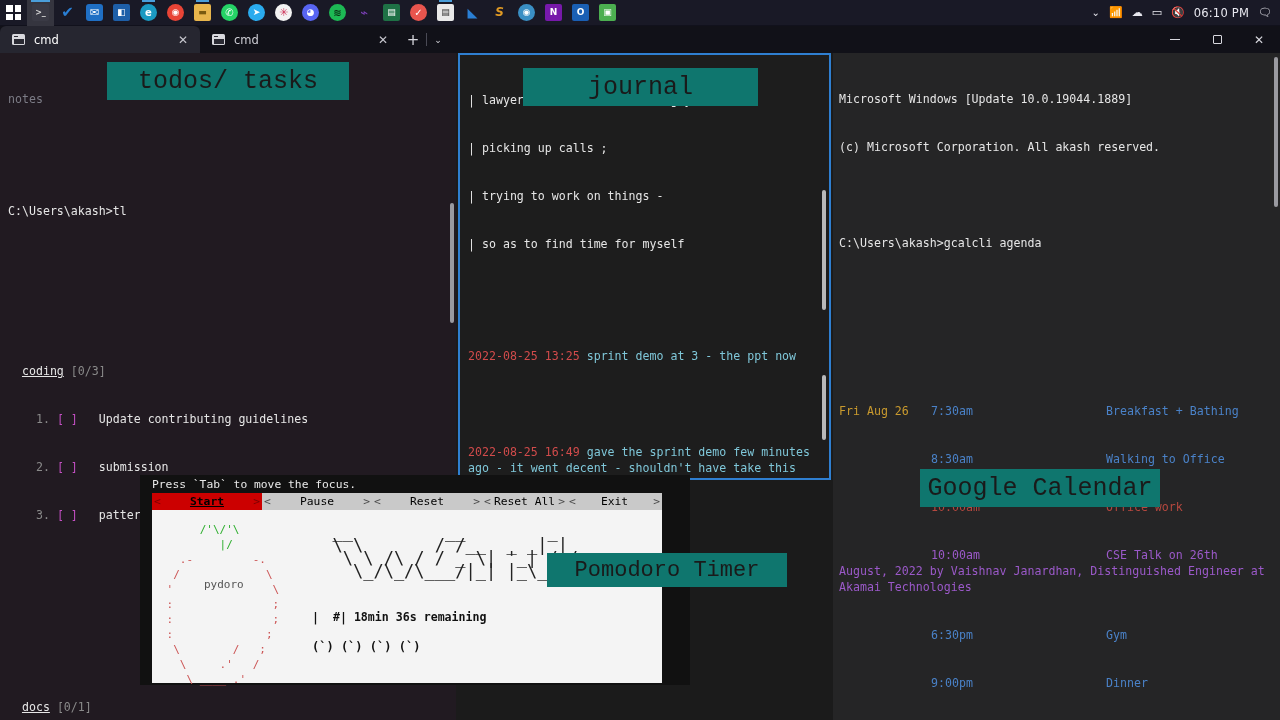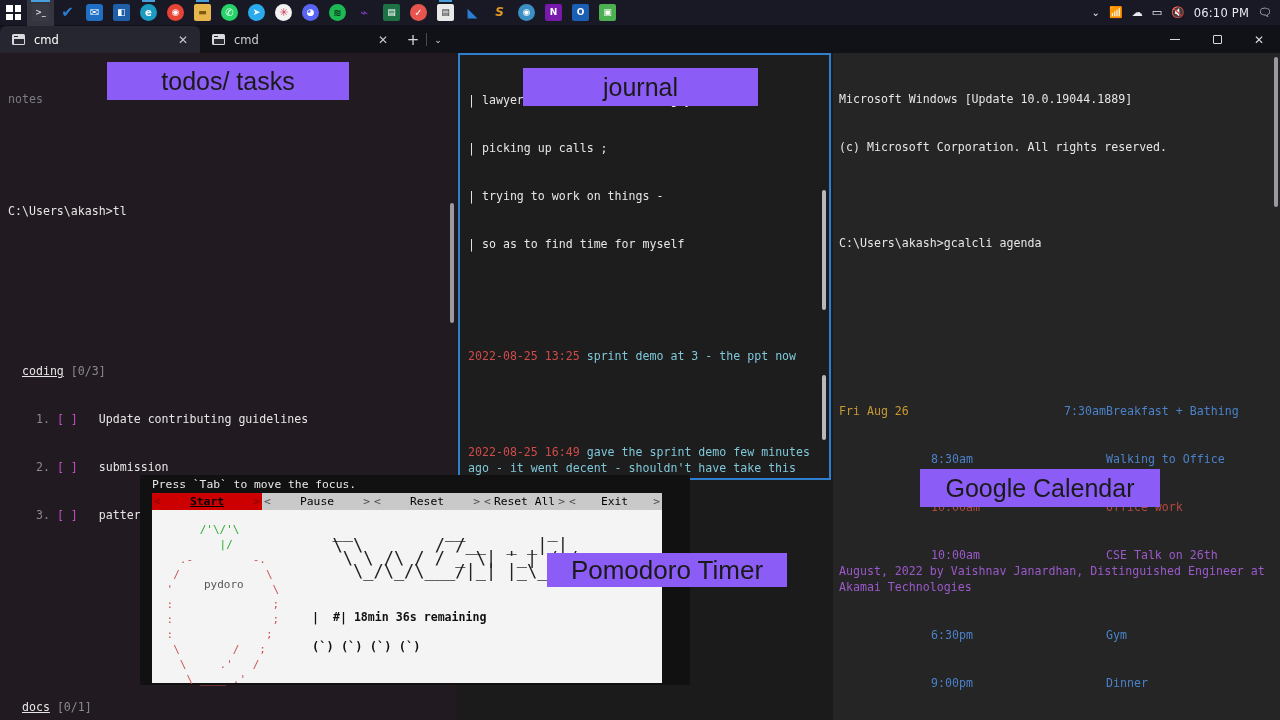--- a/index.html
+++ b/index.html
@@ -108,27 +108,27 @@
   #pomo-body { background: #f4f4f4; margin: 0 12px; width: 510px; height: 173px; position: relative;
                color: #2a2a2a; font-size: 11px; line-height: 14.5px; }
   .ascii { position: absolute; white-space: pre; font-family: "DejaVu Sans Mono", monospace; }
   #tomato { left: 8px; top: 12px; color: #cc5555; font-size: 11px; line-height: 15px; }
   #tomato .leaf { color: #2faf2f; }
   #worktxt { left: 160px; top: 16px; color: #222; font-size: 17px; line-height: 13px; }
   #timerline { left: 160px; top: 100px; color: #111; font-size: 11.6px; font-weight: bold; }
   #dots { left: 160px; top: 130px; color: #111; font-size: 12px; font-weight: bold; }
 
   
-  .annot { position: absolute; background: #8b5cf6; color: #1a1a1a;
-           font-family: Liberation Sans, sans-serif; display: flex; align-items: center;
+  .annot { position: absolute; background: #0f766e; color: #1a1a1a;
+           font-family: Liberation Mono, monospace; display: flex; align-items: center;
            justify-content: center; }
   #an-todos   { left: 107px; top: 62px;  width: 242px; height: 38px; font-size: 25px; }
   #an-journal { left: 523px; top: 68px;  width: 235px; height: 38px; font-size: 25px; }
   #an-gcal    { left: 920px; top: 469px; width: 240px; height: 38px; font-size: 25px; }
-  #an-pomo    { left: 547px; top: 553px; width: 240px; height: 34px; font-size: 26px; }
+  #an-pomo    { left: 547px; top: 553px; width: 240px; height: 34px; font-size: 22px; }
 </style>
 </head>
 <body>
 
 <div id="screen">
 
   <div id="taskbar">
     <div class="tb-icons">
 
       <div class="tb-item">
@@ -321,28 +321,28 @@
         
         
         
 
         <div class="scrollbar" style="right:3px; top:135px; height:120px;"></div>
         <div class="scrollbar" style="right:3px; top:320px; height:65px;"></div>
       </div>
 
       <div class="pane" id="pane-cal">
         <div class="c-white">Microsoft Windows [Update 10.0.19044.1889]</div>
-        <div class="c-white">(c) Microsoft Corporation. All rights reserved.</div>
+        <div class="c-white">(c) Microsoft Corporation. All akash reserved.</div>
         <div style="height:16px;"></div>
         <div><span class="c-white">C:\Users\akash&gt;</span><span class="c-white">gcalcli agenda</span></div>
         <div style="height:16px;"></div>
 
         
         <div>
-          <div><span class="c-yellow" style="display:inline-block;width:92px;">Fri Aug 26</span><span class="c-calblue" style="display:inline-block;width:175px;text-align:right;">7:30am</span><span class="c-calblue">Breakfast + Bathing</span></div>
+          <div><span class="c-yellow" style="display:inline-block;width:92px;">Fri Aug 26</span><span class="c-calblue" style="display:inline-block;width:175px;">7:30am</span><span class="c-calblue">Breakfast + Bathing</span></div>
           <div><span style="display:inline-block;width:92px;"></span><span class="c-calblue" style="display:inline-block;width:175px;">8:30am</span><span class="c-calblue">Walking to Office</span></div>
           <div><span style="display:inline-block;width:92px;"></span><span class="c-calred" style="display:inline-block;width:175px;">10:00am</span><span class="c-calred">Office work</span></div>
           <div><span style="display:inline-block;width:92px;"></span><span class="c-purple" style="display:inline-block;width:175px;">10:00am</span><span class="c-purple">CSE Talk on 26th August, 2022 by Vaishnav Janardhan, Distinguished Engineer at Akamai Technologies</span></div>
           <div><span style="display:inline-block;width:92px;"></span><span class="c-calblue" style="display:inline-block;width:175px;">6:30pm</span><span class="c-calblue">Gym</span></div>
           <div><span style="display:inline-block;width:92px;"></span><span class="c-calblue" style="display:inline-block;width:175px;">9:00pm</span><span class="c-calblue">Dinner</span></div>
         </div>
         
 
         
         

